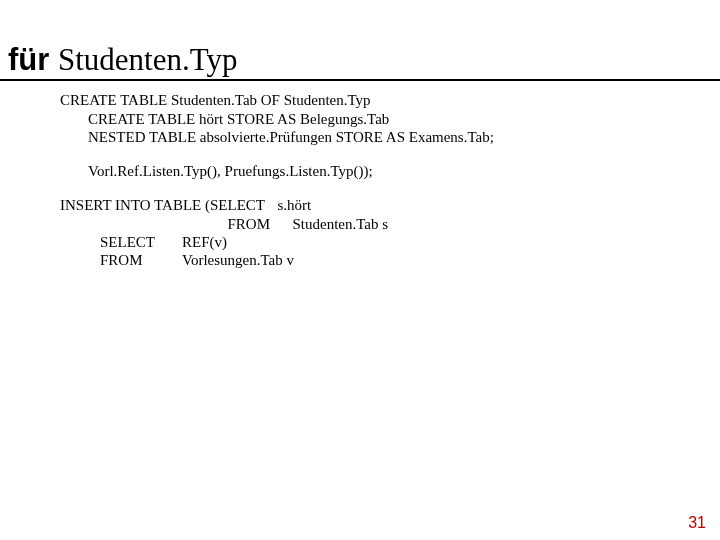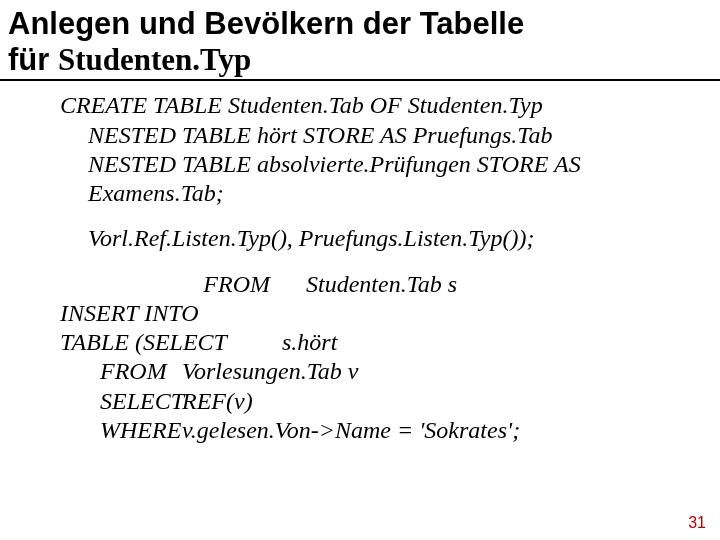--- a/index.html
+++ b/index.html
@@ -15,26 +15,25 @@
     .title {
       font-family: Arial, Helvetica, sans-serif;
       font-weight: 900;
       font-size: 31px;
       line-height: 1.15;
       padding: 6px 8px 2px 8px;
       border-bottom: 2px solid #000;
       letter-spacing: 0px;
     }
     .title-line2 { display:inline; }
-    .title-serif { font-family: "Times New Roman", Times, serif; font-weight: 700; }
+    .title-serif { font-family: "Times New Roman", Times, serif; font-weight: 400; }
     .content {
       padding: 10px 0 0 60px;
-      font-size: 24px;
+      font-size: 15px;
       line-height: 1.22;
-      font-style: italic;
     }
     .block { margin-bottom: 16px; }
     .indent1 { padding-left: 55px; }
     .indent2 { padding-left: 28px; }
     .indent-sel { padding-left: 40px; }
     .kw-from { display:inline-block; width: 82px; }
     .kw-where { display:inline-block; width: 82px; }
     .kw-select { display:inline-block; width: 82px; }
     .align-col { display:inline-block; width: 210px; text-align:left; }
     .page-num {
@@ -43,50 +42,47 @@
       right: 14px;
       color: #c00000;
       font-size: 16px;
       font-family: Arial, Helvetica, sans-serif;
     }
   </style>
 </head>
 <body>
 
 <div class="title">
-  <span>Anlegen und Bevölkern der Tabelle</span><br>
+  <br>
   <span class="title-line2">für </span><span class="title-serif">Studenten.Typ</span>
 </div>
 
 <div class="content">
 
   <div class="block">
     <div>CREATE TABLE Studenten.Tab OF Studenten.Typ</div>
-    <div class="indent2">NESTED TABLE hört STORE AS Pruefungs.Tab</div>
+    <div class="indent2">CREATE TABLE hört STORE AS Belegungs.Tab</div>
     <div class="indent2">NESTED TABLE absolvierte.Prüfungen STORE AS Examens.Tab;</div>
   </div>
 
   <div class="block">
     <div class="indent2">Vorl.Ref.Listen.Typ(), Pruefungs.Listen.Typ());</div>
   </div>
 
 
   <div class="block">
     <div>
-      <span class="align-col" style="text-align:right;">FROM</span>&nbsp;&nbsp;&nbsp;&nbsp;&nbsp;&nbsp;<span>Studenten.Tab s</span>
+      <span class="align-col">INSERT INTO TABLE (SELECT</span>&nbsp;&nbsp;<span>s.hört</span>
     </div>
     <div>
-      <span class="align-col">INSERT INTO TABLE (SELECT</span>&nbsp;&nbsp;<span>s.hört</span>
-    </div>
-    <div class="indent-sel">
-      <span class="kw-from">FROM</span><span>Vorlesungen.Tab v</span>
+      <span class="align-col" style="text-align:right;">FROM</span>&nbsp;&nbsp;&nbsp;&nbsp;&nbsp;&nbsp;<span>Studenten.Tab s</span>
     </div>
     <div class="indent-sel">
       <span class="kw-select">SELECT</span><span>REF(v)</span>
     </div>
     <div class="indent-sel">
-      <span class="kw-where">WHERE</span><span>v.gelesen.Von-&gt;Name = 'Sokrates';</span>
+      <span class="kw-from">FROM</span><span>Vorlesungen.Tab v</span>
     </div>
   </div>
 
 </div>
 
 <div class="page-num">31</div>
 
 </body></html>

